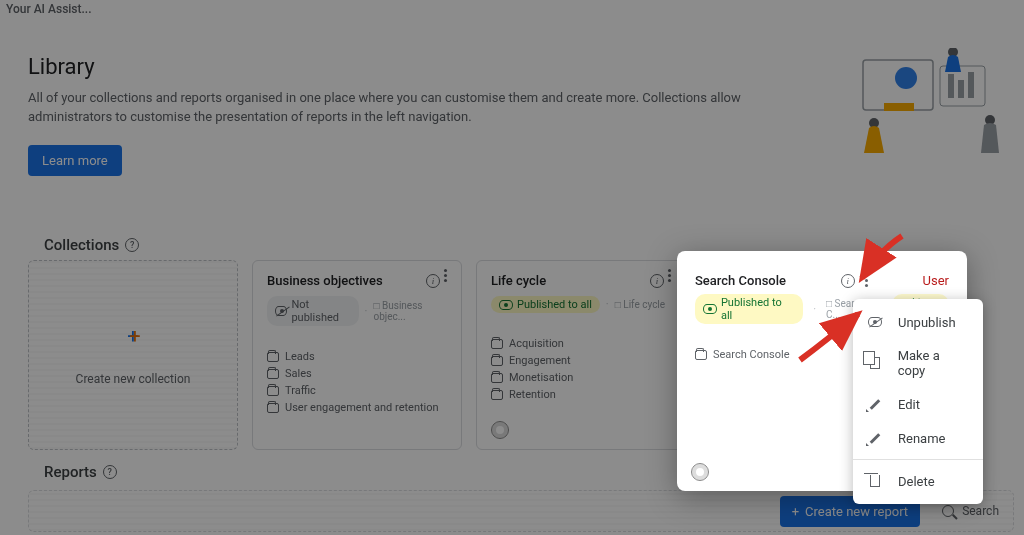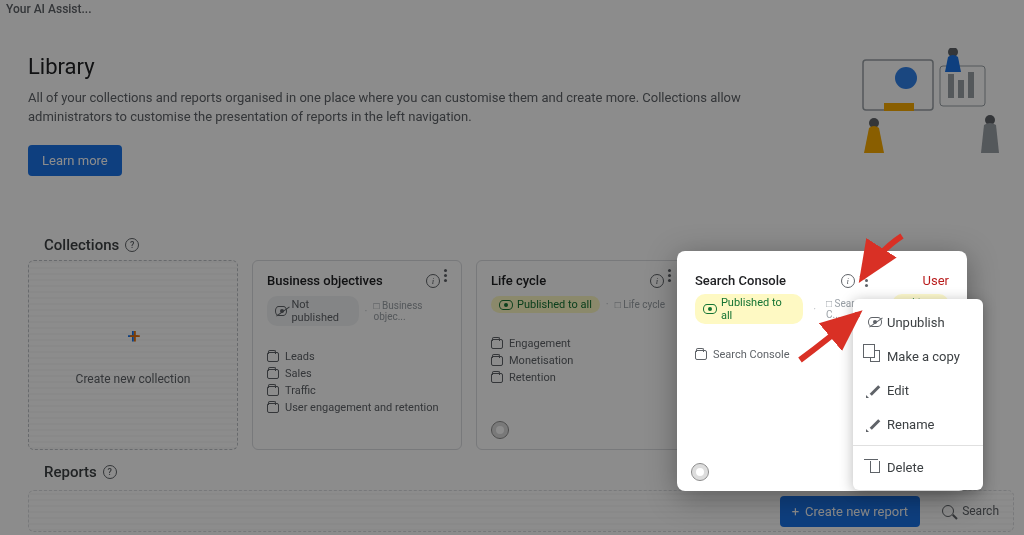--- a/index.html
+++ b/index.html
@@ -54,21 +54,21 @@
   .spot-head { display:flex; align-items:center; justify-content:space-between; }
   .spot-head .left { font-size:13px; color:#202124; font-weight:500; }
   .spot-head .mid { display:flex; align-items:center; gap:10px;}
   .spot-head .user { font-size:13px; color:#b91c1c;}
   .spot-status { display:flex; align-items:center; gap:10px; margin-top:6px; font-size:11px;}
   .spot-status .extra-chip { opacity:0.8;}
   .spot-folder { margin-top:22px; }
 
   
   .menu { position:absolute; top: 299px; left: 853px; width: 130px; background:#fff; border-radius:6px; box-shadow: 0 2px 14px rgba(0,0,0,0.28); z-index: 20; padding:6px 0; }
-  .menu .mi { display:flex; align-items:center; gap:4px; padding:9px 14px; font-size:13px; color:#3c4043; cursor:pointer;}
+  .menu .mi { display:flex; align-items:center; gap:15px; padding:9px 14px; font-size:13px; color:#3c4043; cursor:pointer;}
   .menu .div { height:1px; background:#e0e0e0; margin:4px 0;}
   .mi-ic { width:16px; height:16px; display:inline-flex; align-items:center; justify-content:center; color:#5f6368; position:relative;}
   .pencil::before{content:""; width:12px; height:3px; background:#5f6368; transform:rotate(-45deg); display:block;}
   .pencil::after{content:""; position:absolute; width:3px; height:3px; background:#5f6368; left:-1px; bottom:0; clip-path:polygon(0 100%,100% 100%,0 0);}
   .copy-ic{width:10px;height:12px;border:1.4px solid #5f6368;}
   .copy-ic::after{content:"";position:absolute;width:10px;height:12px;border:1.4px solid #5f6368;left:-4px;top:-4px;background:#fff;}
   .trash{width:10px;height:12px;border:1.4px solid #5f6368;border-top:none;}
   .trash::before{content:"";position:absolute;width:14px;height:1.4px;background:#5f6368;top:0;left:-3px;}
 
   
@@ -166,20 +166,24 @@
       </span>
     </div>
     <div class="status-line">
       <span class="chip green">
         <span class="eye"></span>
         <span>Published to all</span>
       </span>
       <span style="color:#bdc1c6">·</span>
       <span class="tag">□ <span>Life cycle</span></span>
     </div>
+    <div class="row-item">
+        <span class="folder-ic"></span>
+        <span>Acquisition</span>
+      </div>
     <div class="row-item">
         <span class="folder-ic"></span>
         <span>Engagement</span>
       </div>
     <div class="row-item">
         <span class="folder-ic"></span>
         <span>Monetisation</span>
       </div>
     <div class="row-item">
         <span class="folder-ic"></span>

